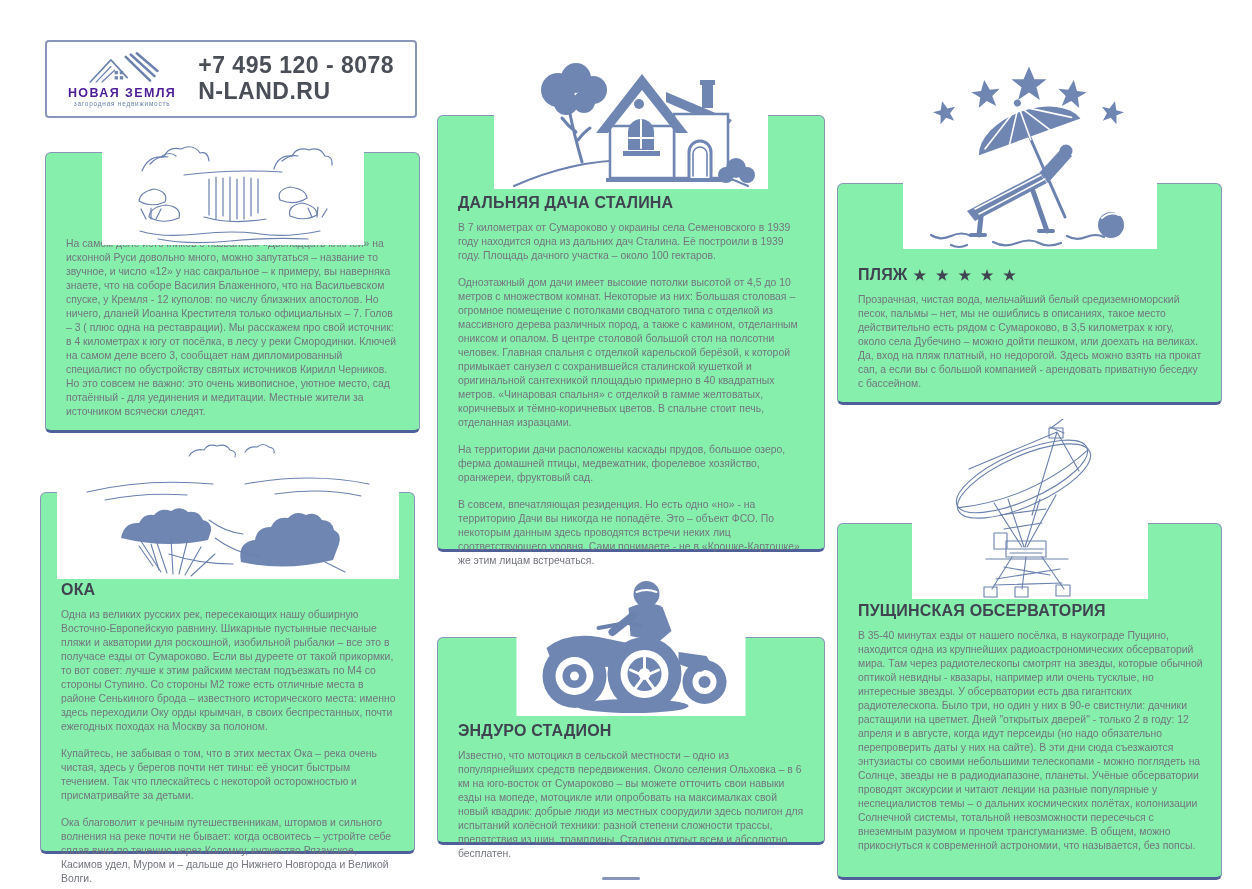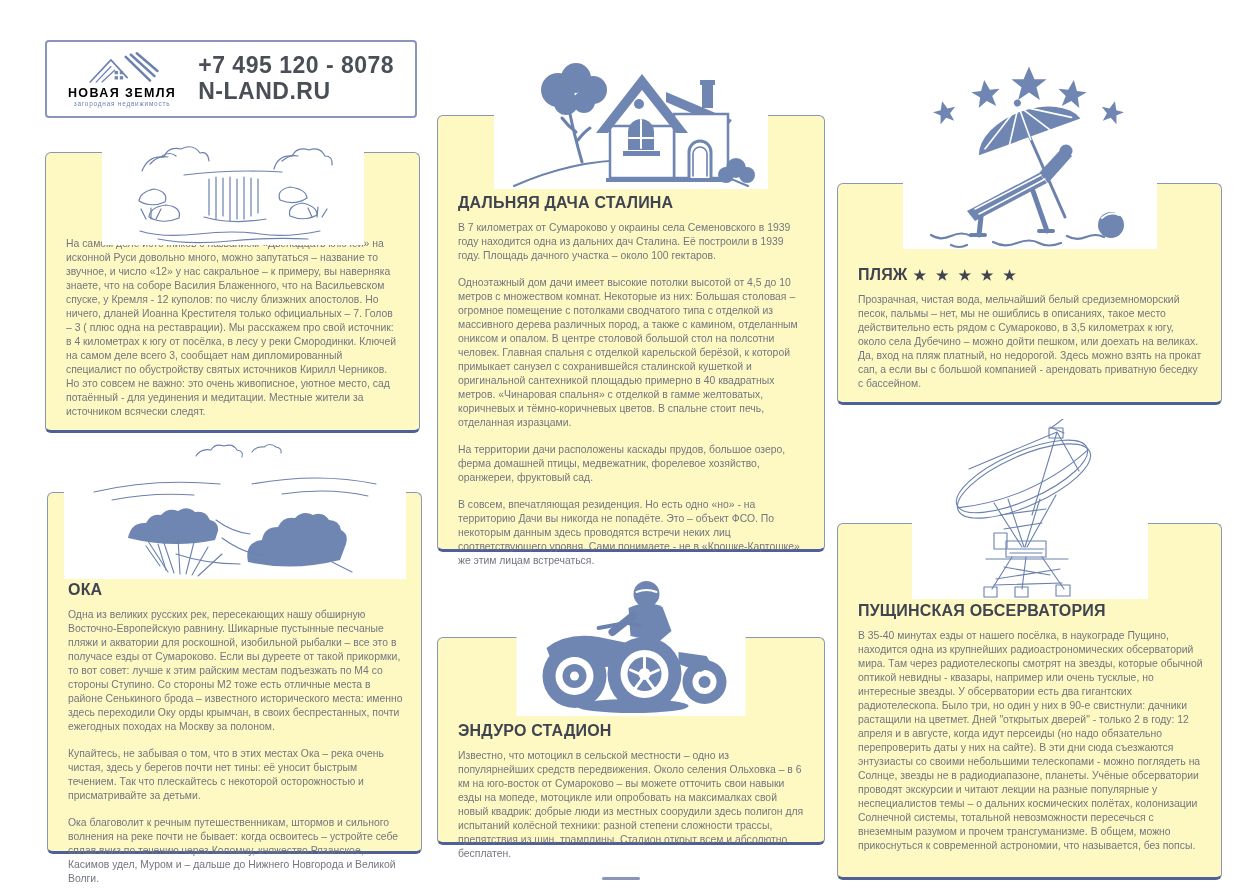--- a/index.html
+++ b/index.html
@@ -2,36 +2,36 @@
 <html><head>
 <meta charset="utf-8">
 <style>
   html,body{margin:0;padding:0;background:#ffffff;}
   body{width:1252px;height:889px;position:relative;font-family:"Liberation Sans",sans-serif;overflow:hidden;}
   .canvas{position:absolute;inset:0;background:#fff;}
 
   
   .header-box{position:absolute;left:45px;top:40px;width:372px;height:78px;border:2px solid #8a95ba;border-radius:4px;background:#fff;display:flex;align-items:center;justify-content:center;gap:22px;box-sizing:border-box;}
   .logo{display:flex;flex-direction:column;align-items:center;line-height:1;}
-  .logo-name{color:#000000;font-size:12.5px;font-weight:bold;letter-spacing:1.4px;margin-top:2px;}
+  .logo-name{color:#4c1d95;font-size:12.5px;font-weight:bold;letter-spacing:1.4px;margin-top:2px;}
   .logo-sub{color:#6d83b0;font-size:6.4px;letter-spacing:.8px;margin-top:2px;}
   .contact{display:flex;flex-direction:column;line-height:1.12;}
   .phone{color:#4a4e57;font-size:23px;font-weight:bold;letter-spacing:.5px;}
   .site{color:#4a4e57;font-size:23px;font-weight:bold;letter-spacing:.5px;}
 
   
-  .card{position:absolute;border:1.5px solid #8a95ba;border-bottom:3px solid #4f5f99;border-radius:6px;background:#fef9c3;box-sizing:border-box;padding-left:20px;padding-right:18px;}
+  .card{position:absolute;border:1.5px solid #8a95ba;border-bottom:3px solid #4f5f99;border-radius:6px;background:#86efac;box-sizing:border-box;padding-left:20px;padding-right:18px;}
   .card .ill{position:absolute;left:50%;transform:translateX(-50%);background:#fff;padding:0 12px;display:flex;justify-content:center;align-items:flex-end;}
   .card h2{font-size:16px;font-weight:bold;color:#3f4450;letter-spacing:.2px;margin:0 0 9px 0;}
   .card p{font-size:10.4px;line-height:14px;color:#73767f;margin:0 0 13px 0;}
   .stars{font-size:14px;letter-spacing:3px;color:#3f4450;margin-left:6px;}
 
   #card-istochnik{left:45px;top:152px;width:375px;height:281px;padding-top:84px;}
   #card-istochnik .ill{top:-22px;}
-  #card-oka{left:47px;top:492px;width:375px;height:362px;padding-top:88px;}
+  #card-oka{left:40px;top:492px;width:375px;height:362px;padding-top:88px;}
   #card-oka .ill{top:-51px;}
   #card-dacha{left:437px;top:115px;width:388px;height:437px;padding-top:78px;}
   #card-dacha .ill{top:-80px;}
   #card-enduro{left:437px;top:637px;width:388px;height:208px;padding-top:84px;}
   #card-enduro .ill{top:-72px;}
   #card-beach{left:837px;top:183px;width:385px;height:222px;padding-top:82px;}
   #card-beach .ill{top:-125px;}
   #card-observatory{left:837px;top:523px;width:385px;height:357px;padding-top:78px;}
   #card-observatory .ill{top:-105px;}
 

